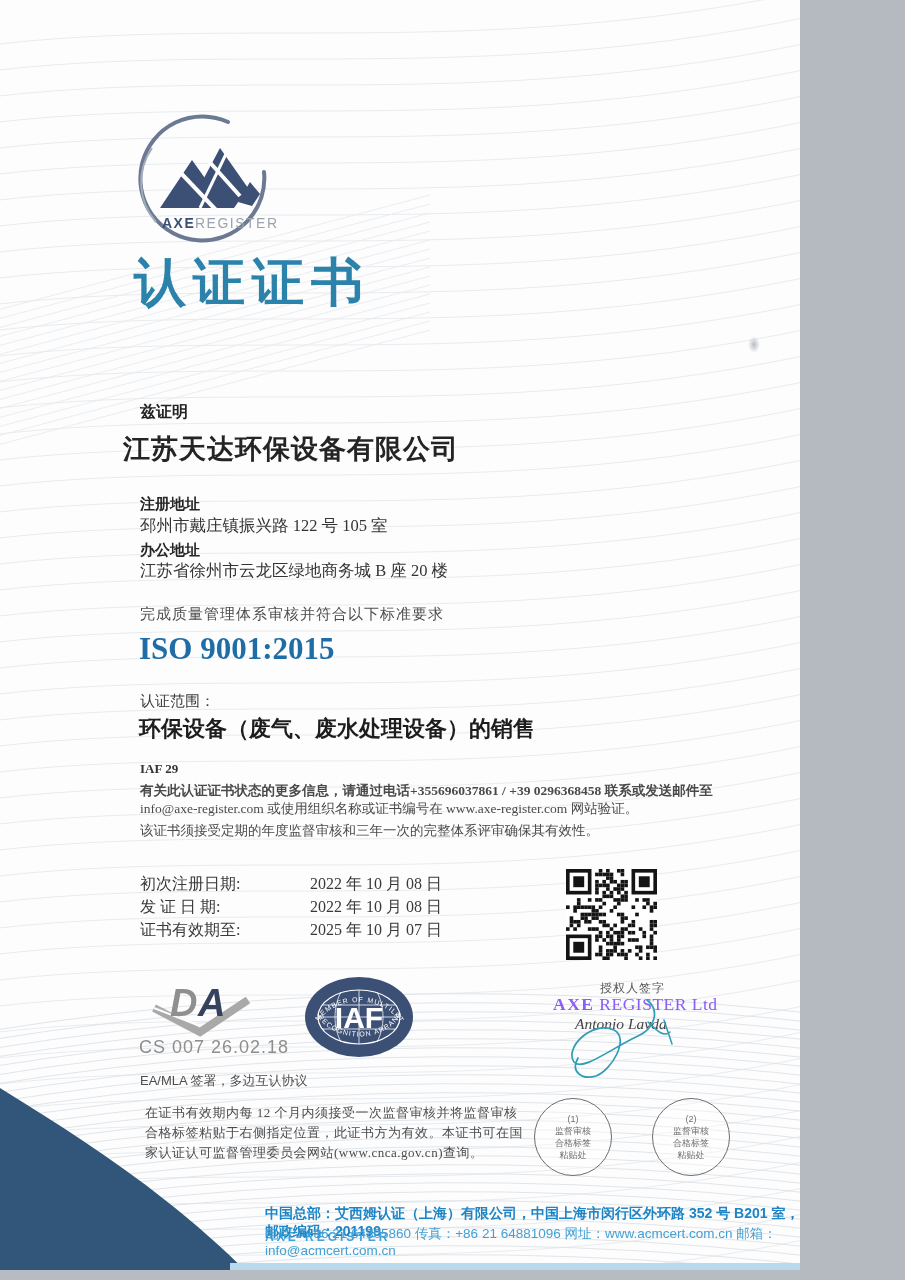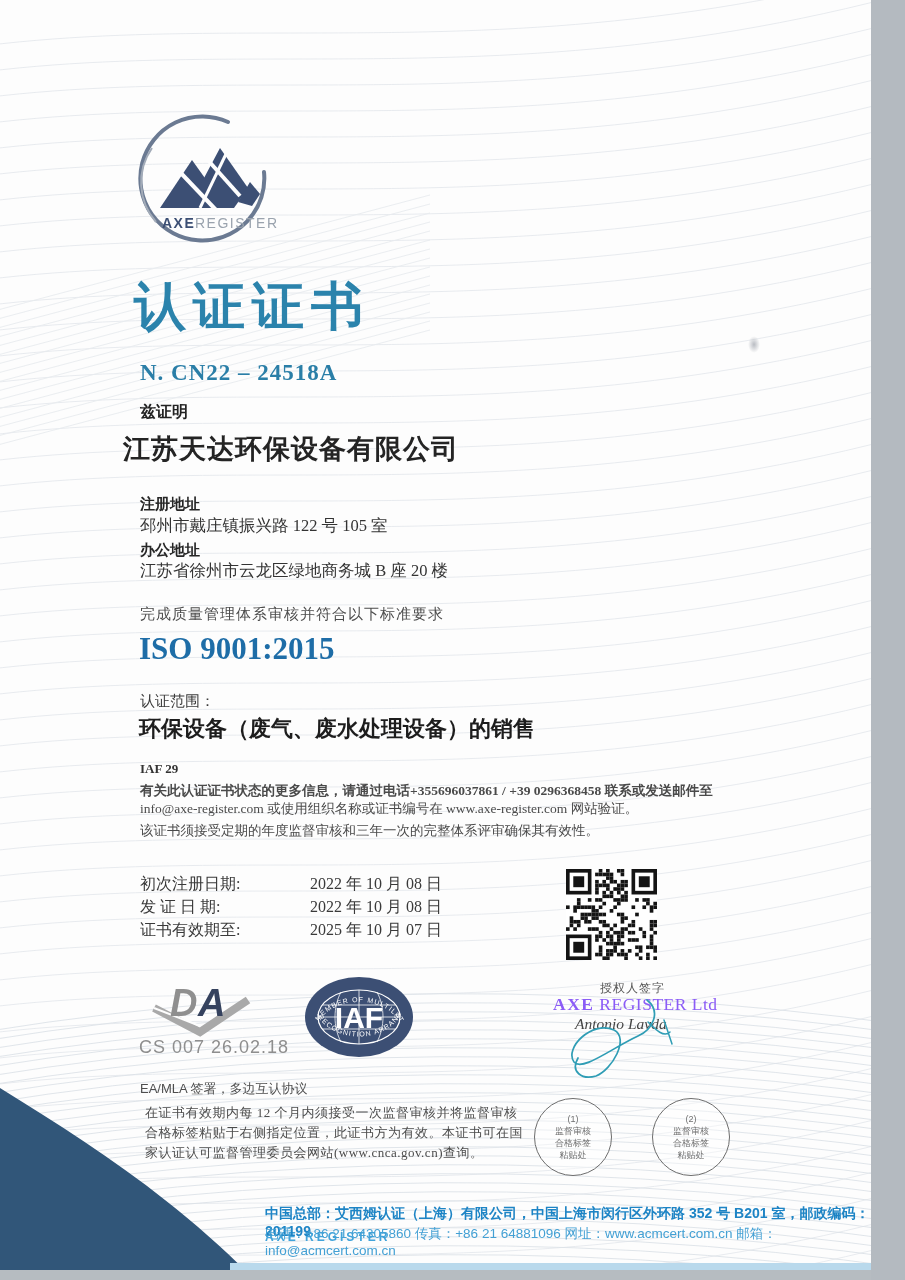--- a/index.html
+++ b/index.html
@@ -1,32 +1,32 @@
 <!DOCTYPE html>
 <html><head>
 <meta charset="utf-8">
 <style>
   html,body{margin:0;padding:0;background:#b4bac0;}
   #page{
     position:relative;
-    width:871px;height:1280px;
+    width:800px;height:1280px;
     background:#fdfdfd;
     overflow:hidden;
     font-family:"Liberation Sans",sans-serif;
   }
   .abs{position:absolute;}
   .sans{font-family:"Liberation Sans",sans-serif;}
   .serif{font-family:"Liberation Serif",serif;}
   #bg-waves{position:absolute;left:0;top:0;width:905px;height:1280px;}
 
   
   #logo{left:130px;top:110px;width:150px;height:150px;}
 
   
-  #title{left:134px;top:272px;font-size:52px;font-weight:bold;color:#2b83ac;letter-spacing:7px;}
+  #title{left:134px;top:248px;font-size:52px;font-weight:bold;color:#2b83ac;letter-spacing:7px;}
   #cert-number{left:140px;top:360px;font-size:23px;font-weight:bold;color:#2a7ea7;letter-spacing:1px;}
   #declaration{left:140px;top:402px;font-size:16px;font-weight:bold;color:#222;}
   #company-name{left:123px;top:431px;font-size:27px;font-weight:bold;color:#242424;letter-spacing:1px;}
   #credit-row{left:140px;top:469px;font-size:16px;color:#2a2a2a;}
   #credit-row .lab{font-weight:bold;}
   #reg-label{left:140px;top:495px;font-size:15px;font-weight:bold;color:#262626;}
   #reg-addr{left:140px;top:515px;font-size:16.5px;color:#333;}
   #office-label{left:140px;top:541px;font-size:15px;font-weight:bold;color:#262626;}
   #office-addr{left:140px;top:560px;font-size:16.5px;color:#333;}
 
@@ -50,21 +50,21 @@
   #sign-label{left:565px;top:980px;width:135px;text-align:center;font-size:12px;color:#555;letter-spacing:1px;}
   #sign-company{left:553px;top:994px;font-size:17.5px;color:#8b5cf6;letter-spacing:.5px;}
   #sign-company b{letter-spacing:1.5px;}
   #sign-name{left:575px;top:1015px;font-size:15.5px;font-style:italic;color:#454545;}
   #sign-scrawl{left:552px;top:992px;width:180px;height:90px;}
 
   
   #da-logo{left:146px;top:980px;width:110px;height:60px;}
   #da-code{left:139px;top:1037px;font-size:18px;color:#8e8e8e;letter-spacing:1px;}
   #iaf-logo{left:303px;top:975px;width:112px;height:84px;}
-  #ea-mla{left:140px;top:1072px;font-size:13px;color:#4e4e4e;margin-top:8px;}
+  #ea-mla{left:140px;top:1072px;font-size:13px;color:#4e4e4e;}
 
   
   .surv-line{left:145px;font-size:13px;color:#4c4c4c;letter-spacing:.5px;}
   #surv1{top:1104px;} #surv2{top:1124px;} #surv3{top:1144px;}
   .sticker{width:76px;height:76px;border:1.4px solid #6d6d6d;border-radius:50%;
     display:flex;flex-direction:column;align-items:center;justify-content:center;
     font-size:9px;color:#6f6f6f;line-height:12px;background:rgba(255,255,255,.4);}
   #sticker1{left:534px;top:1098px;}
   #sticker2{left:652px;top:1098px;}
 
@@ -201,21 +201,20 @@
       <polygon points="108,92 120,72 130,84 122,96" fill="#3c4f74"></polygon>
       <line x1="48" y1="60" x2="86" y2="100" stroke="#fdfdfd" stroke-width="4"></line>
       <line x1="76" y1="48" x2="110" y2="86" stroke="#fdfdfd" stroke-width="4"></line>
       <line x1="96" y1="44" x2="70" y2="98" stroke="#fdfdfd" stroke-width="3"></line>
     </g>
     <text x="32" y="118" font-size="14" font-weight="bold" fill="#3c4f74" letter-spacing="1.5">AXE</text>
     <text x="65" y="118" font-size="14" fill="#9aa3ae" letter-spacing="1.5">REGISTER</text>
   </svg>
 
   <div id="title" class="abs sans">认证证书</div>
-  <div id="cert-number" class="abs serif">N. CN22 – 24518A</div>
   <div id="declaration" class="abs sans">兹证明</div>
 
   <div id="company-name" class="abs sans">江苏天达环保设备有限公司</div>
   <div id="reg-label" class="abs sans">注册地址</div>
   <div id="reg-addr" class="abs serif">邳州市戴庄镇振兴路 122 号 105 室</div>
   <div id="office-label" class="abs sans">办公地址</div>
   <div id="office-addr" class="abs serif">江苏省徐州市云龙区绿地商务城 B 座 20 楼</div>
 
   <div id="std-intro" class="abs serif">完成质量管理体系审核并符合以下标准要求</div>
   <div id="std-name" class="abs serif">ISO 9001:2015</div>

